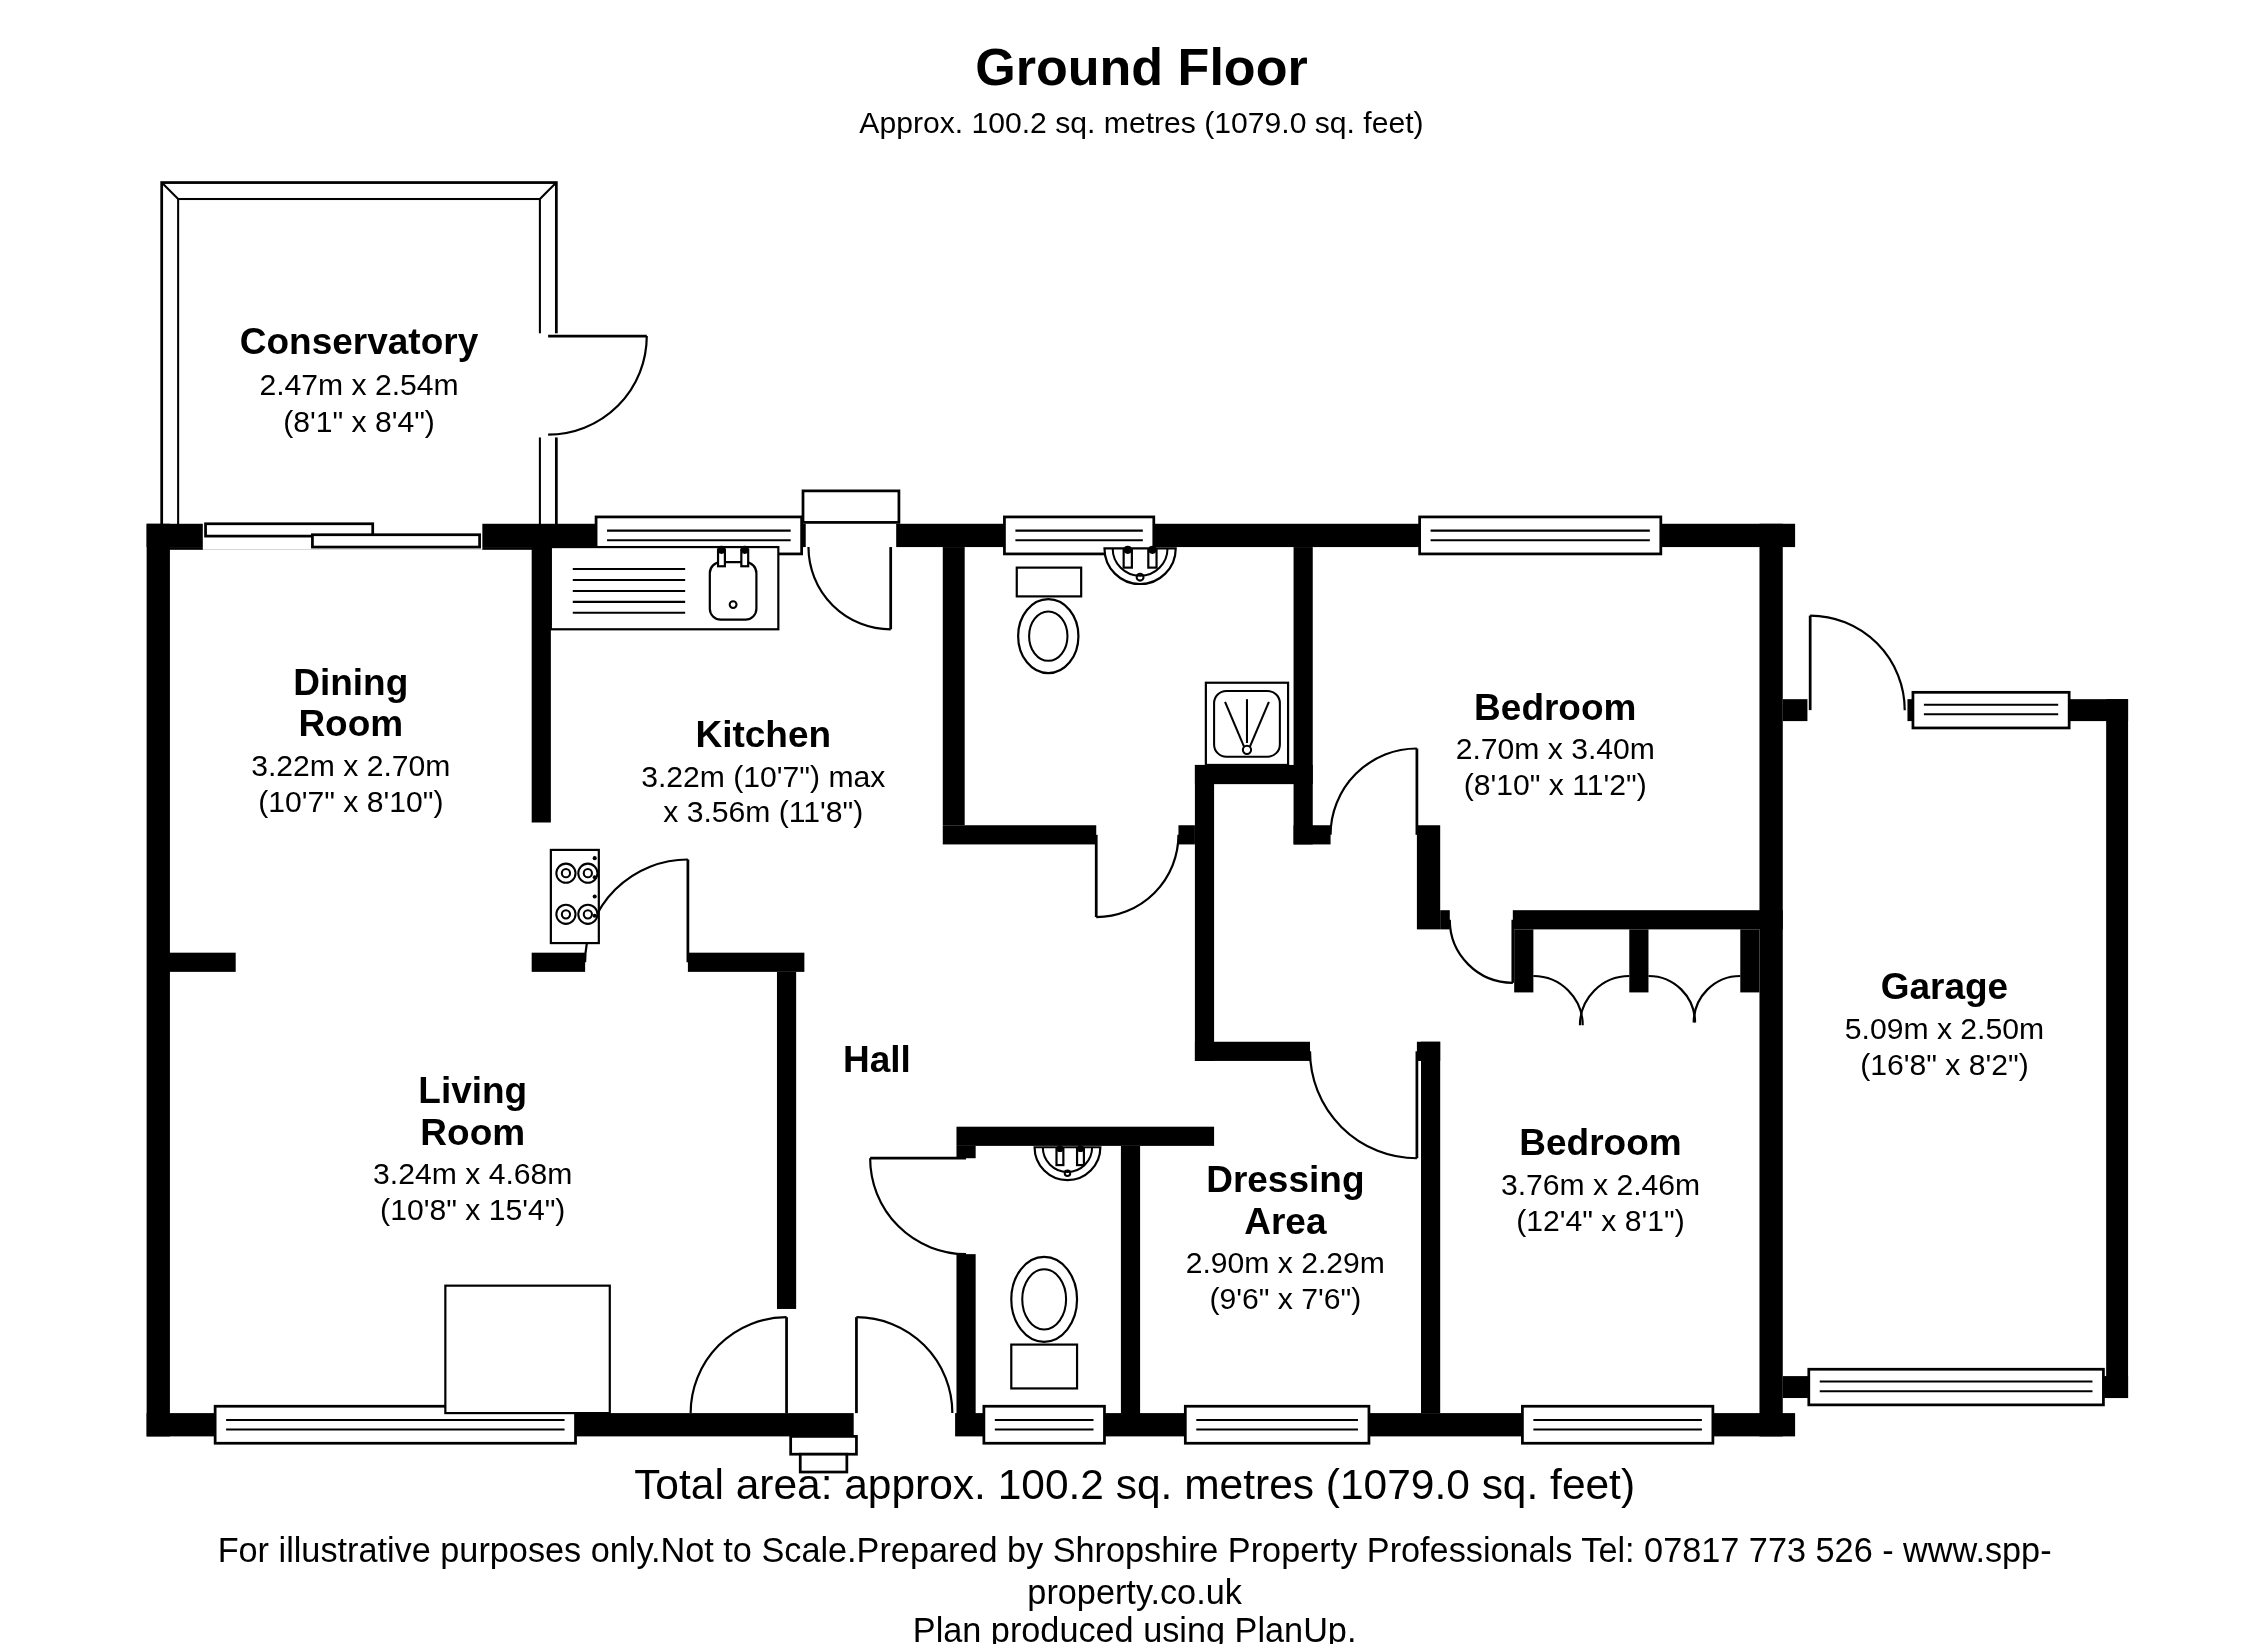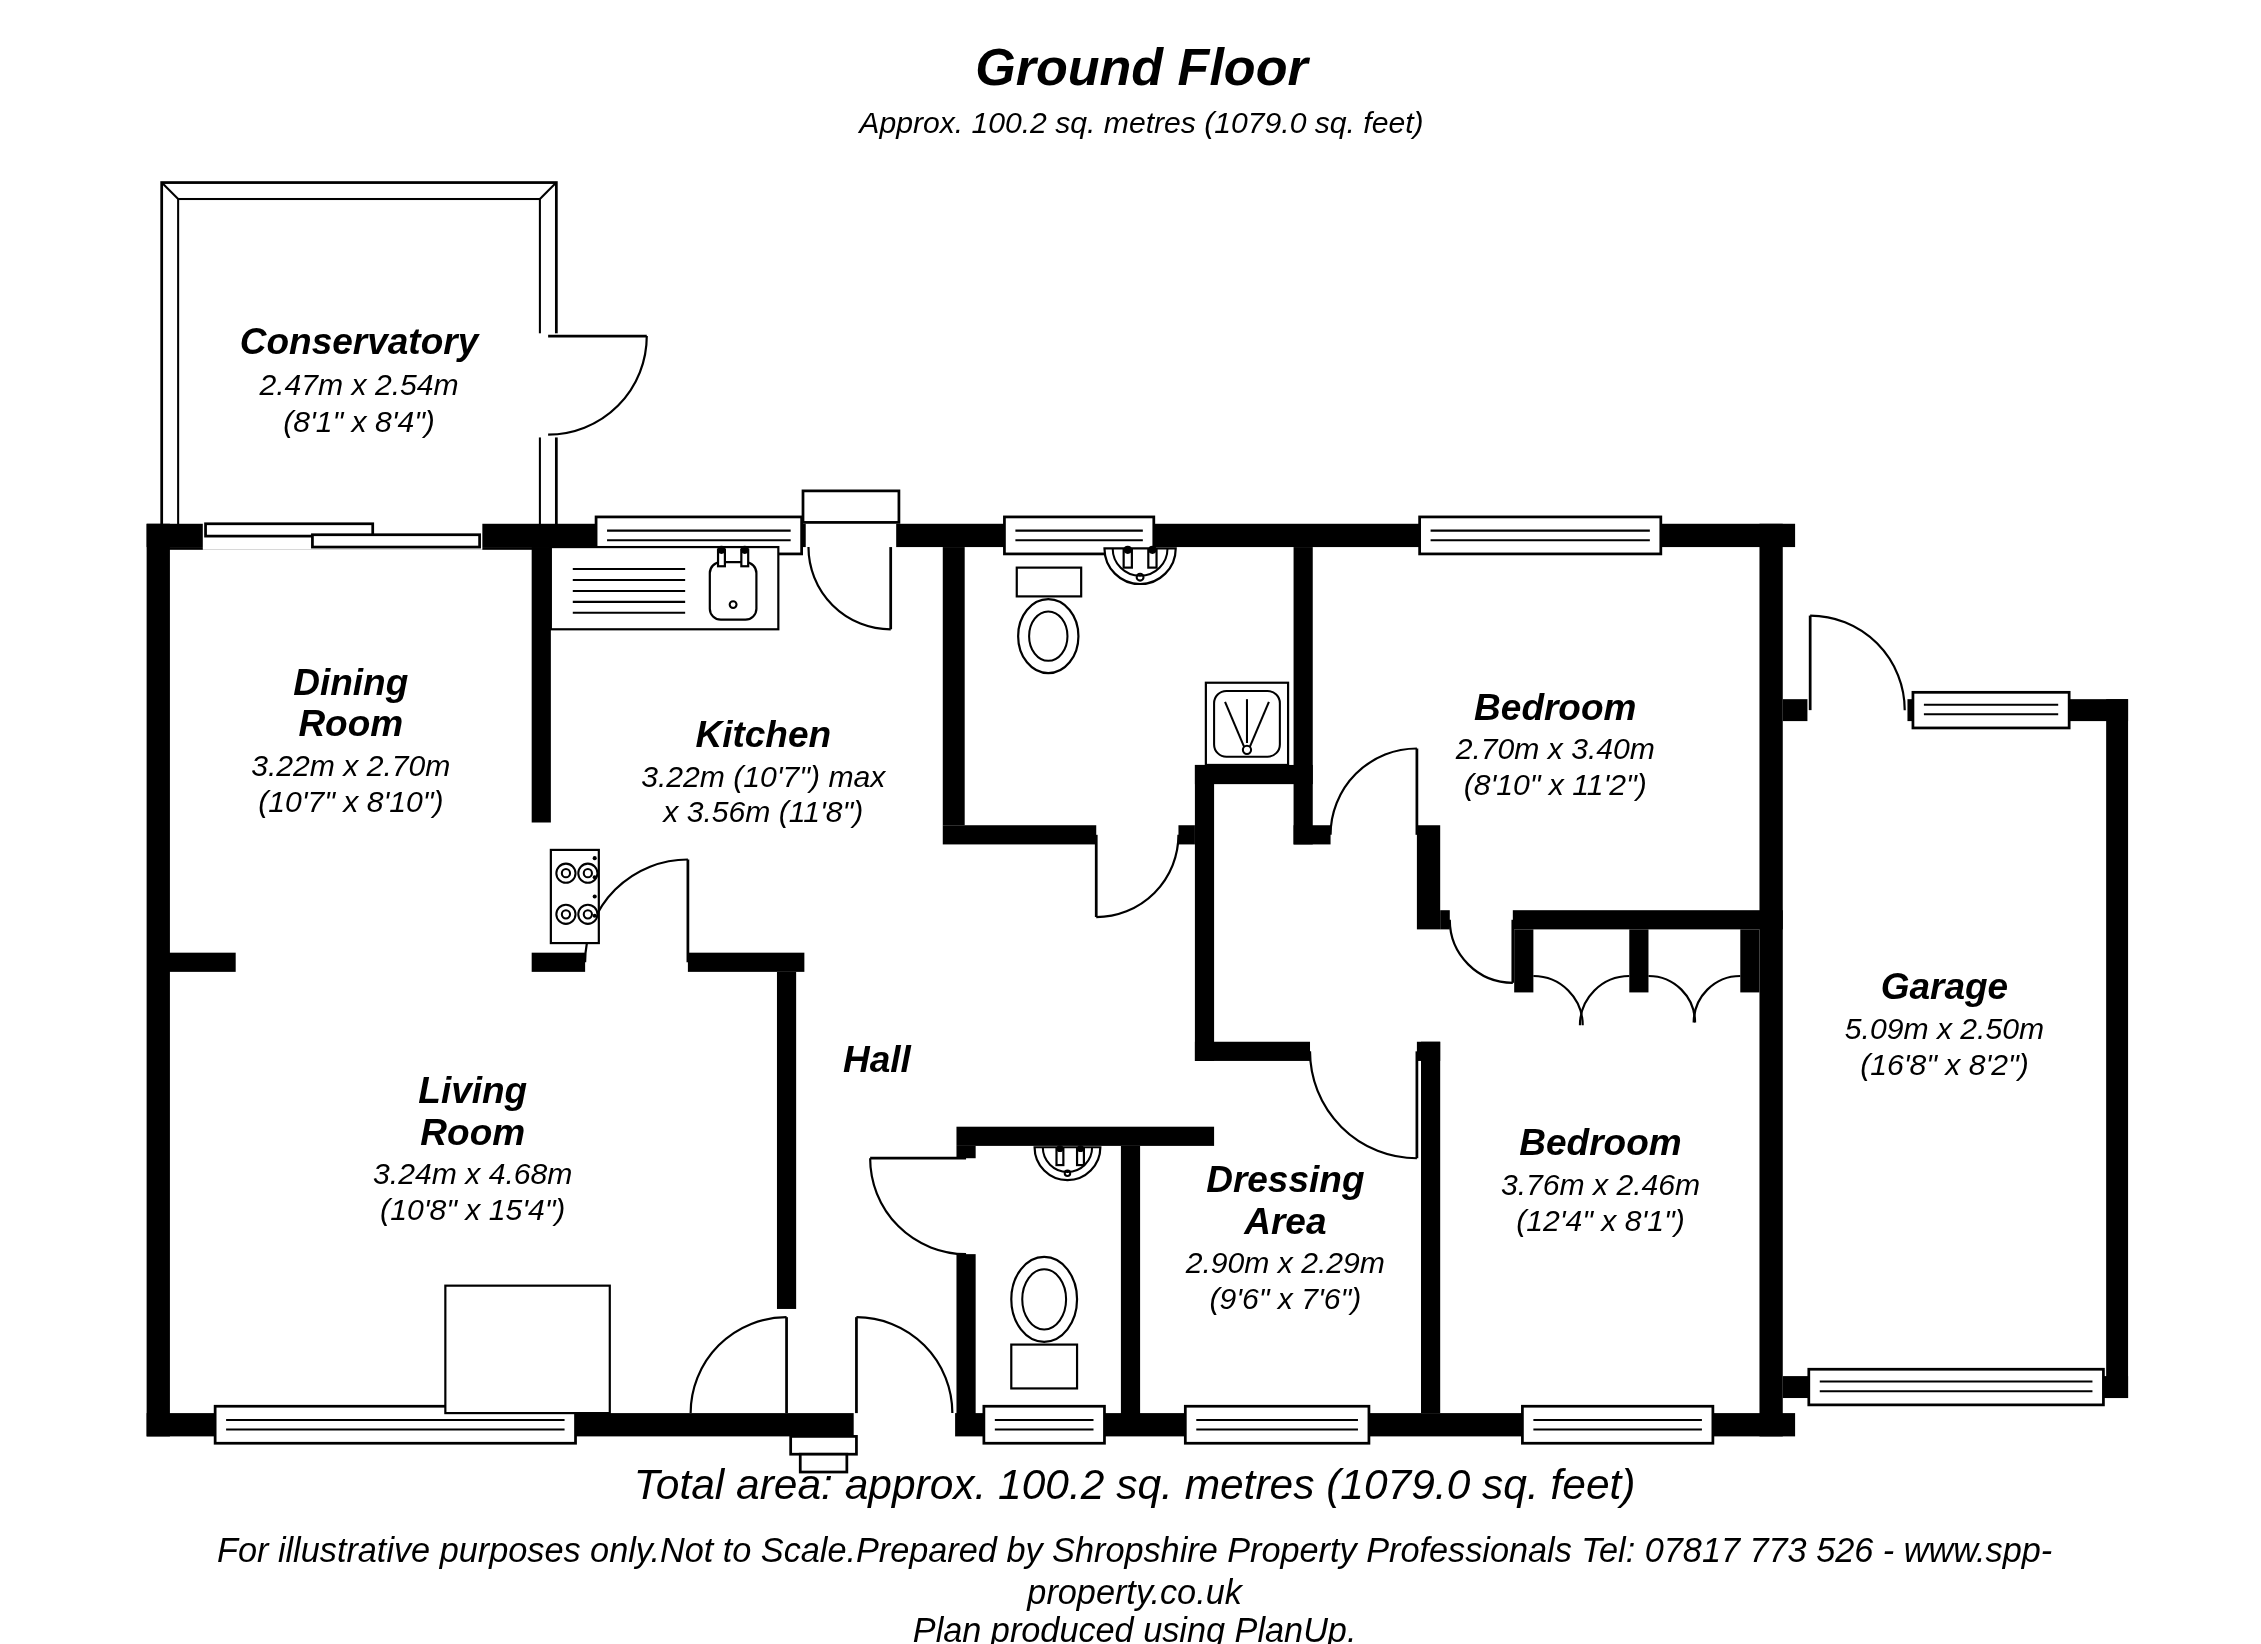--- a/index.html
+++ b/index.html
@@ -1,16 +1,16 @@
 <!DOCTYPE html>
 <html style="font-size:11px"><head>
 <meta charset="utf-8">
 <style>
   html,body{margin:0;padding:0;background:#fff;}
-  .page{position:relative;width:2261px;height:1645px;background:#fff;overflow:hidden;font-style:italic;}
+  .page{position:relative;width:2261px;height:1645px;background:#fff;overflow:hidden;}
   svg{position:absolute;left:0;top:0;}
   .wall{fill:#000;stroke:none;}
   .thin{fill:none;stroke:#000;stroke-width:2;}
   .thin15{fill:none;stroke:#000;stroke-width:1.5;}
   .winframe{fill:#fff;stroke:#000;stroke-width:2;}
   .openg{fill:#fff;stroke:none;}
   .fix{fill:#fff;stroke:#000;stroke-width:1.6;}
   .door{fill:none;stroke:#000;stroke-width:1.6;}
   .leaf{stroke:#000;stroke-width:2;}
   text{font-family:"Liberation Sans", sans-serif;fill:#000;}

